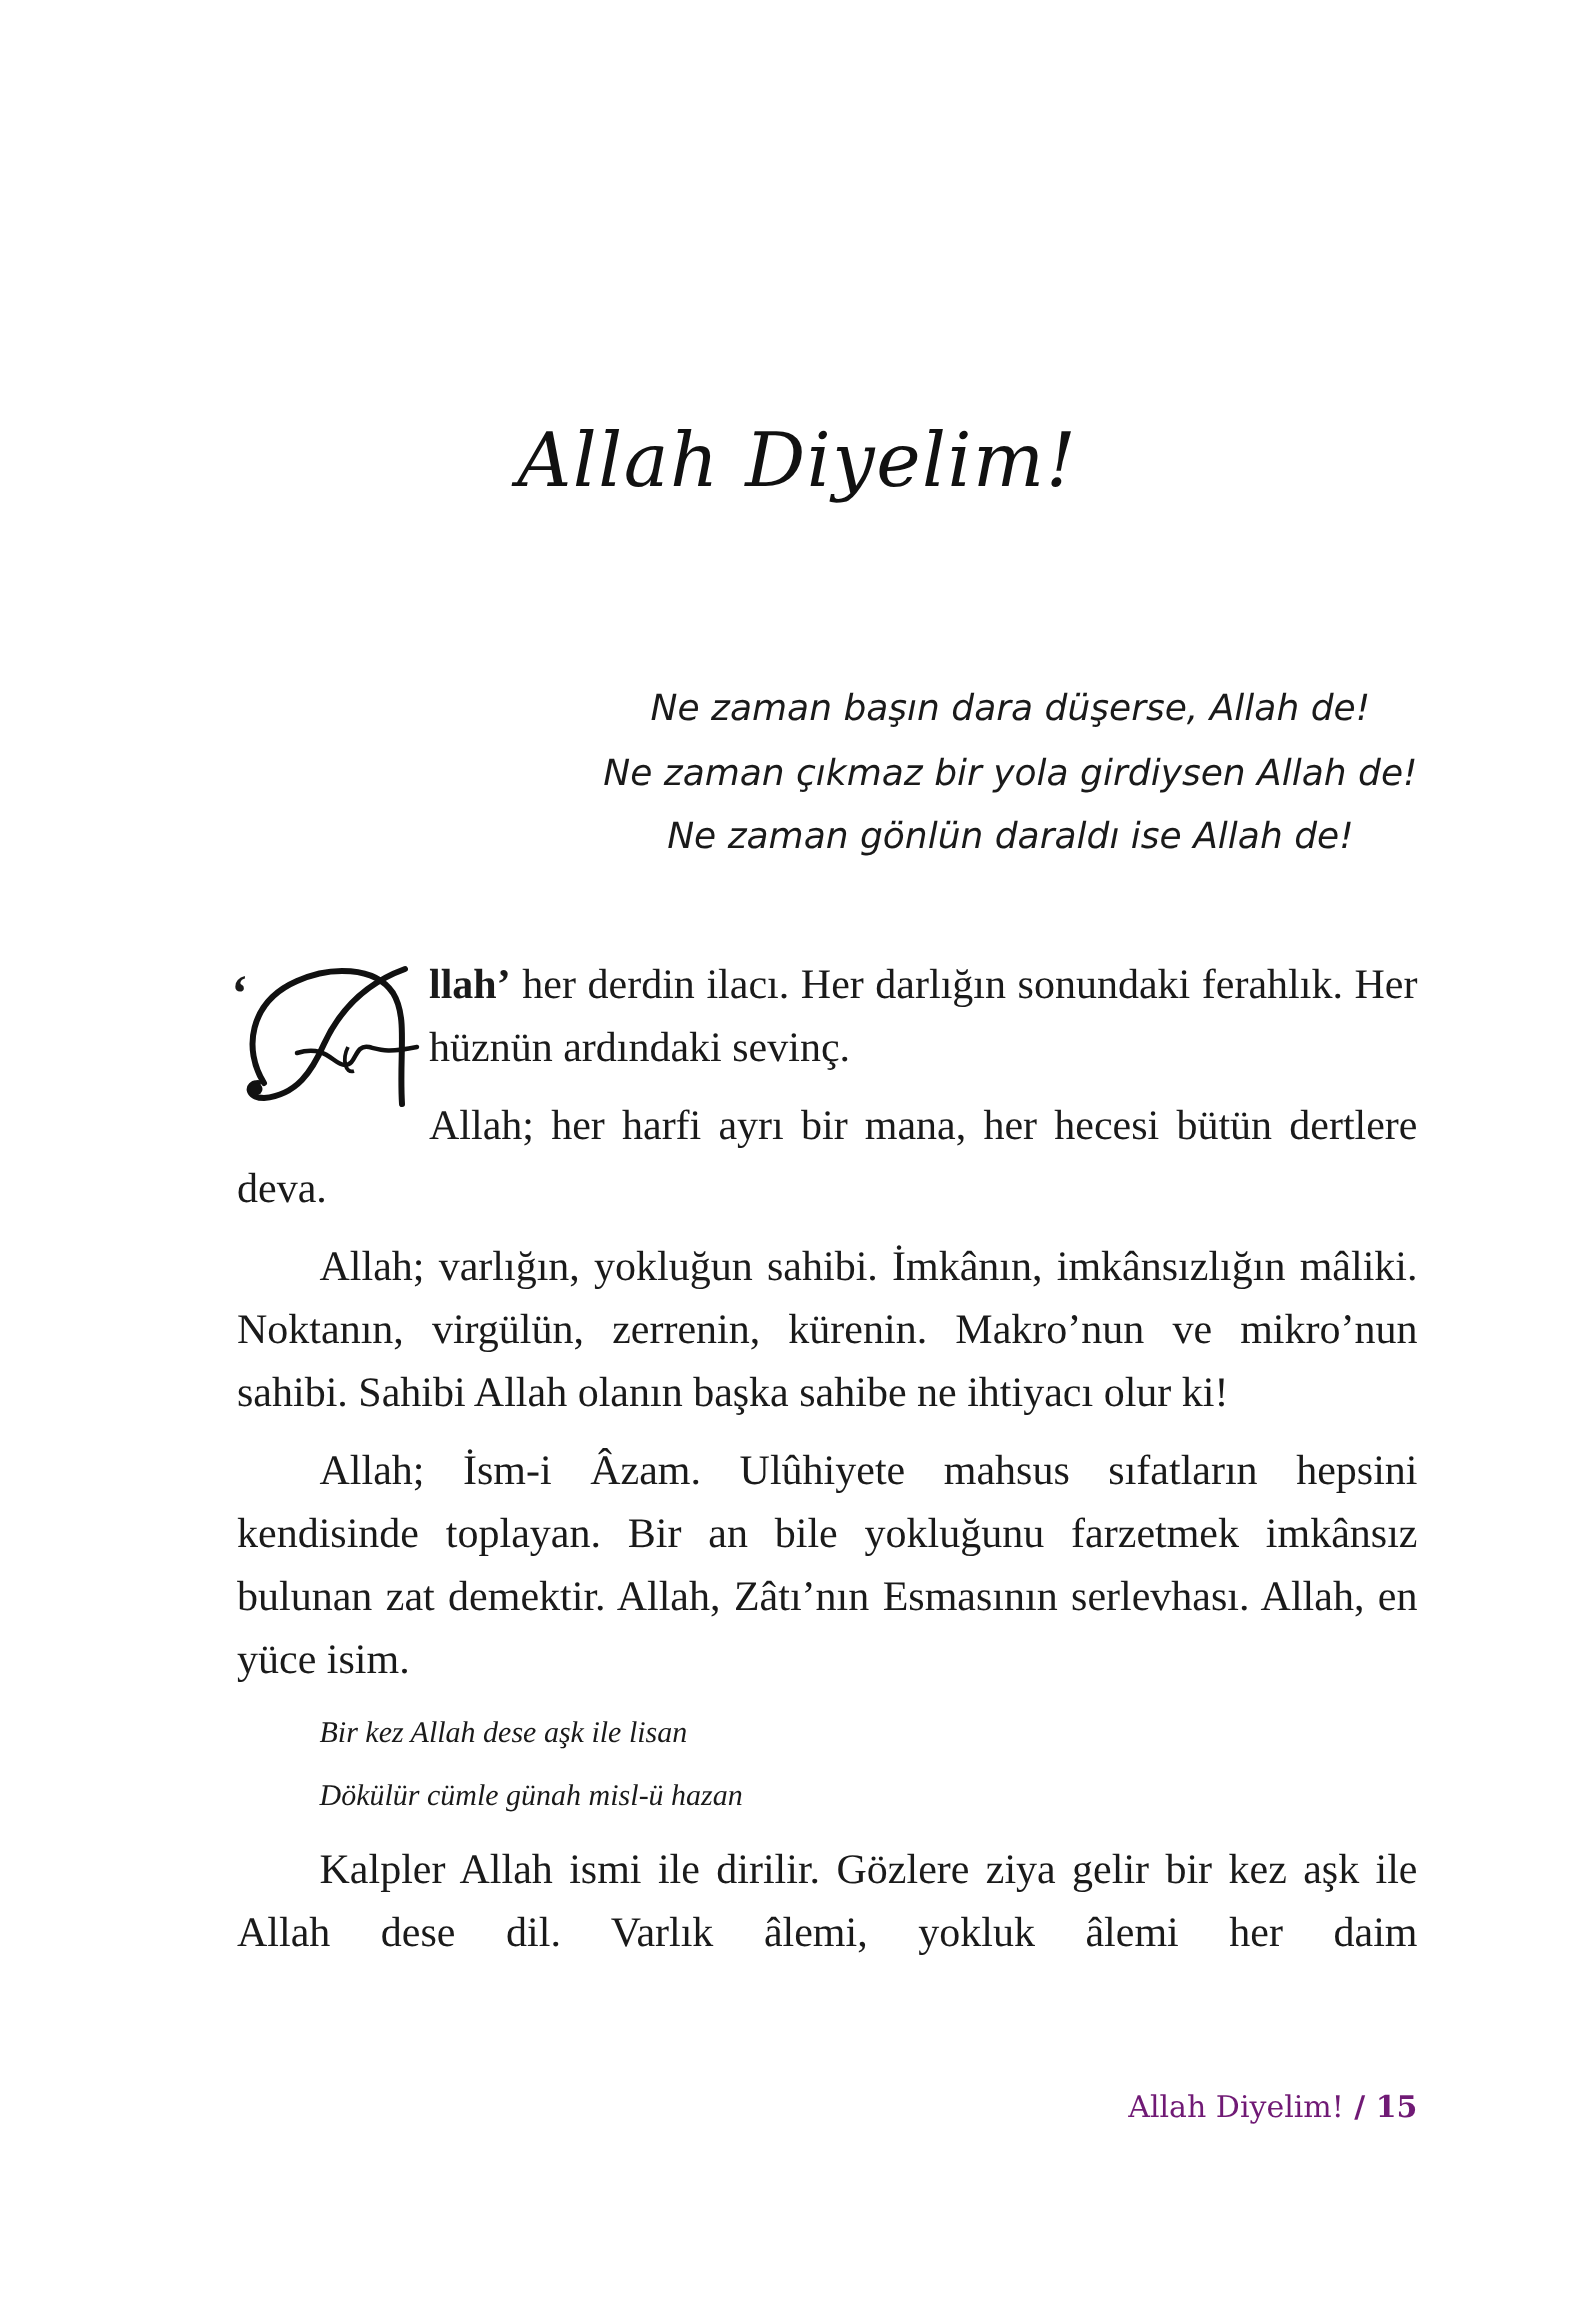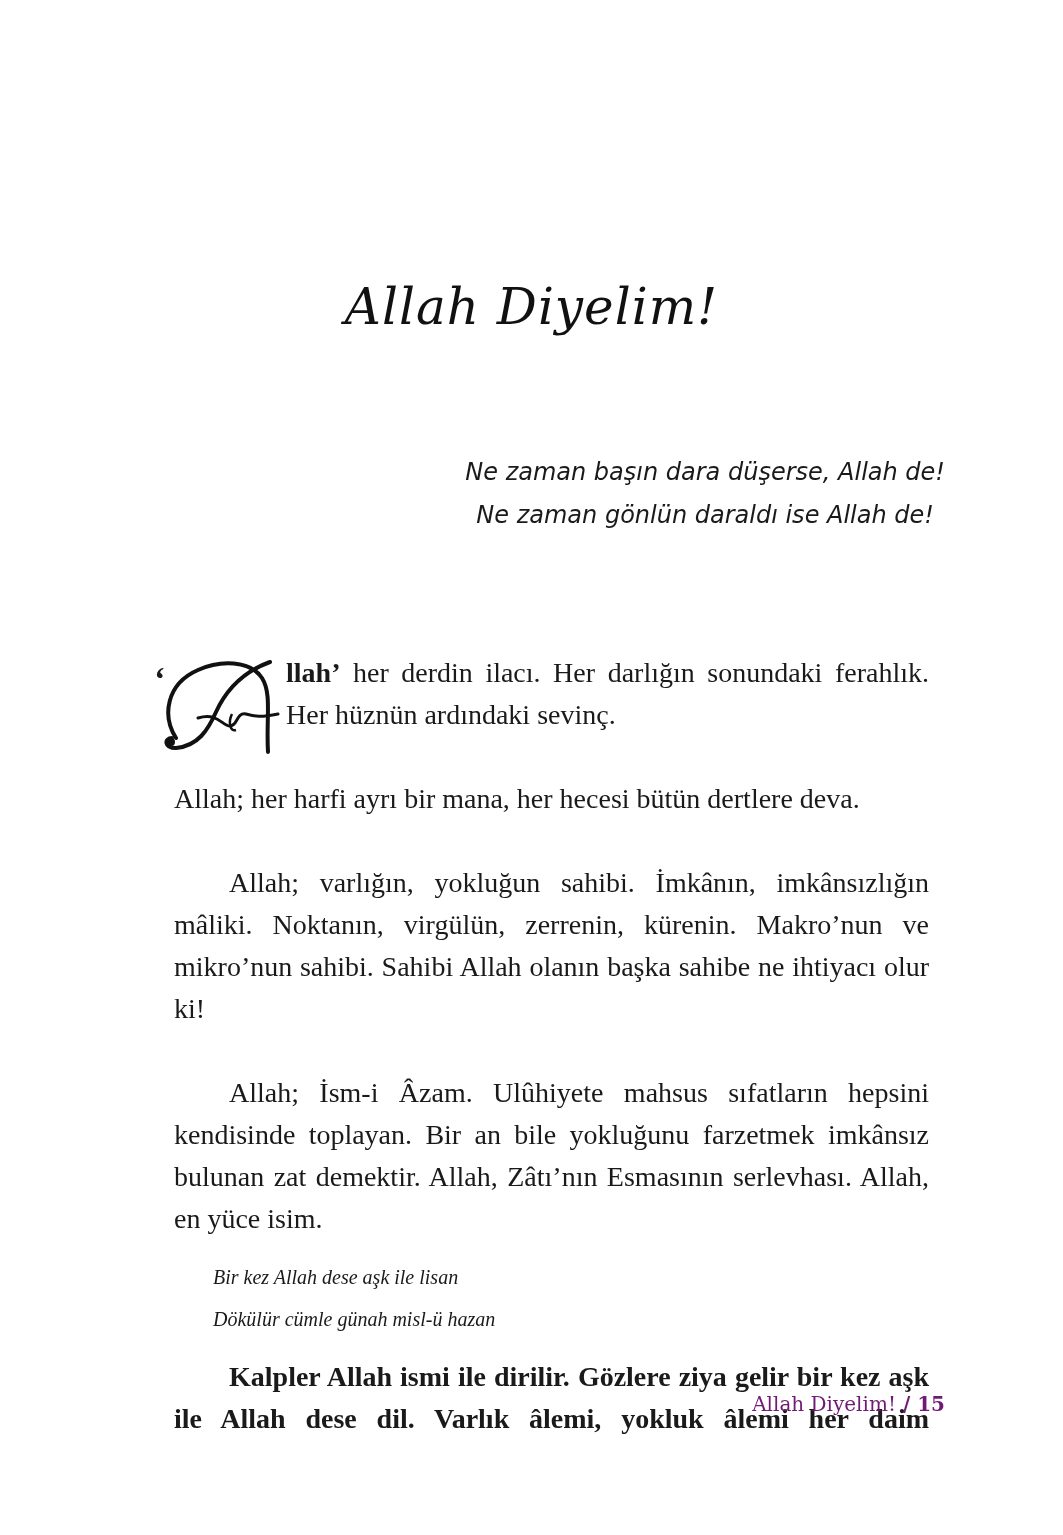--- a/index.html
+++ b/index.html
@@ -9,21 +9,21 @@
   .title { position: absolute; left: 0; right: 0; top: 278px; text-align: center;
            font-family: "DejaVu Serif", serif; font-style: italic; font-size: 50px;
            letter-spacing: 1px; color: #111; }
   .verse { position: absolute; right: 118px; top: 451px; text-align: right;
            font-family: "DejaVu Sans", sans-serif; font-style: italic; font-size: 24px;
            line-height: 42.5px; color: #1a1a1a; }
   .verse div { white-space: nowrap; text-align: center; }
   .body { position: absolute; left: 158px; width: 787px; top: 636px;
           font-family: "Liberation Serif", serif; font-size: 28px; line-height: 42px;
           color: #1a1a1a; }
-  .p { margin: 16px; text-align: justify; text-indent: 55px; }
+  .p { margin: 0; text-align: justify; text-indent: 55px; }
   .p.first { text-indent: 0; }
   .gap { height: 10px; }
   .dropwrap { position: relative; }
   .dropcap { float: left; width: 128px; height: 100px; margin-right: 0px; margin-top: 4px; position: relative; }
   .dropcap svg { position: absolute; left: 0; top: 0; }
   .quote-mark { position: absolute; left: -5px; top: 2px; font-size: 34px; font-weight: bold; font-style: italic; }
   .poem { font-family: Liberation Serif, serif; font-style: italic; font-size: 20px;
           line-height: 42px; padding-left: 55px; margin: 6px 0 8px 0; }
   .footer { position: absolute; right: 118px; top: 1392px; font-family: "DejaVu Serif", serif;
             font-size: 20px; color: #701a75; }
@@ -32,20 +32,21 @@
 </style>
 </head>
 <body>
 
 <div class="page">
 
   <div class="title">Allah Diyelim!</div>
 
   <div class="verse">
     <div>Ne zaman başın dara düşerse, Allah de!</div>
+    <div>Ne zaman çıkmaz bir yola girdiysen Allah de!</div>
     <div>Ne zaman gönlün daraldı ise Allah de!</div>
   </div>
 
   <div class="body">
     <div class="dropwrap">
       <div class="dropcap">
         <span class="quote-mark">‘</span>
         <svg width="128" height="100" viewBox="0 0 128 100">
           <path d="M18 82 C4 60, 8 28, 40 14 C62 4, 92 4, 104 22 C114 38, 108 62, 110 96" fill="none" stroke="#111" stroke-width="4" stroke-linecap="round"></path>
           <path d="M112 6 C90 14, 70 30, 58 56 C50 74, 40 90, 18 92 C6 92, 6 82, 14 82" fill="none" stroke="#111" stroke-width="4" stroke-linecap="round"></path>
@@ -59,20 +60,20 @@
       <p class="p first">Allah; her harfi ayrı bir mana, her hecesi bütün dertlere deva.</p>
     </div>
     <div class="gap"></div>
     <p class="p">Allah; varlığın, yokluğun sahibi. İmkânın, imkânsızlığın mâliki. Noktanın, virgülün, zerrenin, kürenin. Makro’nun ve mikro’nun sahibi. Sahibi Allah olanın başka sahibe ne ihtiyacı olur ki!</p>
     <div class="gap"></div>
     <p class="p">Allah; İsm-i Âzam. Ulûhiyete mahsus sıfatların hepsini kendisinde toplayan. Bir an bile yokluğunu farzetmek imkânsız bulunan zat demektir. Allah, Zâtı’nın Esmasının serlevhası. Allah, en yüce isim.</p>
     <div class="poem">
       <div>Bir kez Allah dese aşk ile lisan</div>
       <div>Dökülür cümle günah misl-ü hazan</div>
     </div>
-    <p class="p" style="text-align-last: justify; font-weight: bold;">Kalpler Allah ismi ile dirilir. Gözlere ziya gelir bir kez aşk ile Allah dese dil. Varlık âlemi, yokluk âlemi her daim</p>
+    <p class="p" style="text-align-last: justify;">Kalpler Allah ismi ile dirilir. Gözlere ziya gelir bir kez aşk ile Allah dese dil. Varlık âlemi, yokluk âlemi her daim</p>
   </div>
 
   <div class="footer">
     <span>Allah Diyelim!</span><b> / </b><b>15</b>
   </div>
 
 </div>
 
 </body></html>

